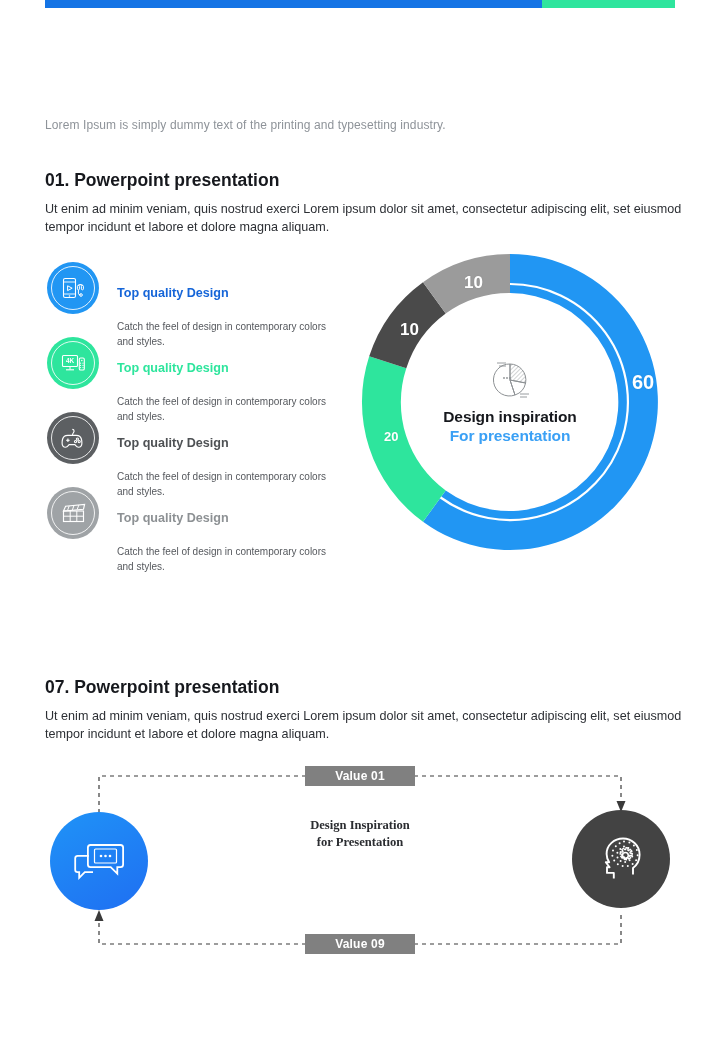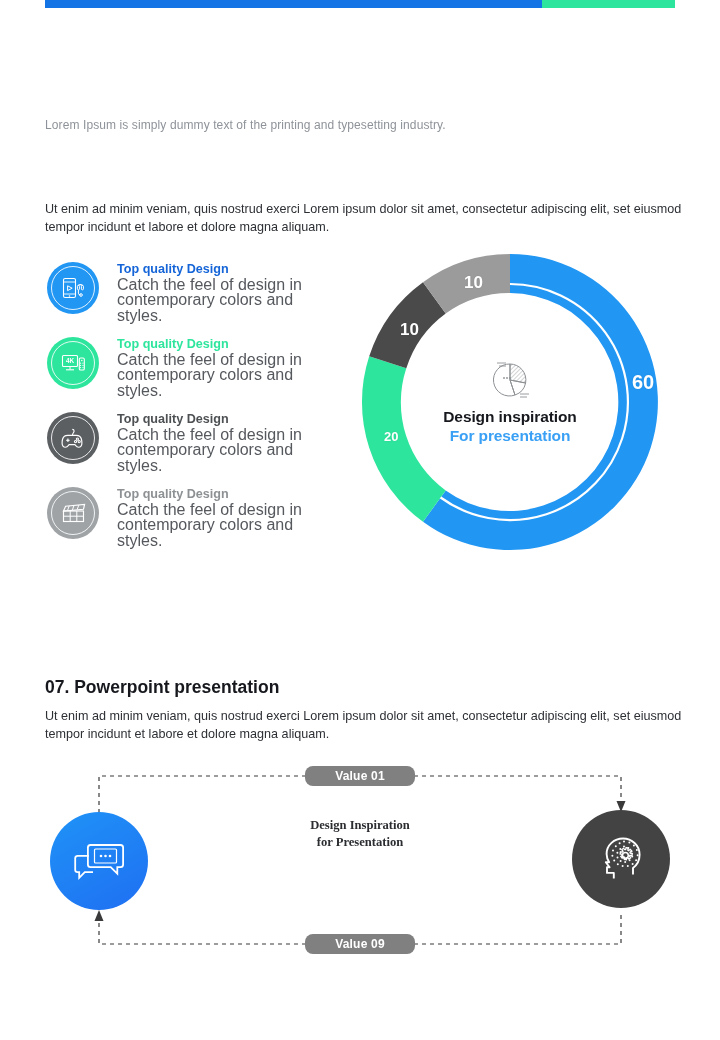--- a/index.html
+++ b/index.html
@@ -49,22 +49,22 @@
     position:absolute; left:0; top:0;
     width:52px; height:52px; border-radius:50%;
     display:flex; align-items:center; justify-content:center;
   }
   .feat .badge .ring {
     position:absolute; left:4px; top:4px; width:44px; height:44px;
     border-radius:50%; border:1.1px solid rgba(255,255,255,.85);
   }
   .feat .badge svg { position:relative; z-index:2; }
   .feat .txt { position:absolute; left:70px; top:-1px; width:220px; }
-  .feat .ft-title { font-size:12.6px; font-weight:700; line-height:16px; }
-  .feat .ft-desc  { font-size:16px; line-height:15.4px; color:#55585d; margin-top:0; }
+  .feat .ft-title { font-size:12.6px; font-weight:700; line-height:16px;margin-top:24px; }
+  .feat .ft-desc  { font-size:10px; line-height:15.4px; color:#55585d; margin-top:18px; }
 
   .b-blue   { background:#2196f3; }
   .b-green  { background:#2ee59d; }
   .b-dark   { background:#5c5f62; }
   .b-gray   { background:#9fa3a6; }
   .t-blue   { color:#1565d8; }
   .t-green  { color:#2ee59d; }
   .t-dark   { color:#4e5154; }
   .t-gray   { color:#8d9194; }
 
@@ -95,41 +95,42 @@
   .cyc-circle {
     position:absolute; width:98px; height:98px; border-radius:50%;
     display:flex; align-items:center; justify-content:center;
   }
   #cyc-left  { left:5px;   top:57px; background:linear-gradient(150deg,#1f93f7 0%,#1f6ff2 100%); }
   #cyc-right { left:527px; top:55px; background:#434343; }
 
   .vbox {
     position:absolute; width:110px; height:20px; background:#808080;
     display:flex; align-items:center; justify-content:center;
-    color:#fff; font-size:12px; font-weight:700; letter-spacing:0.2px;border-radius:8px;
+    color:#fff; font-size:12px; font-weight:700; letter-spacing:0.2px;
   }
   #vbox-1 { left:260px; top:11px; }
   #vbox-2 { left:260px; top:179px; }
 
   .cyc-text { position:absolute; left:160px; top:62px; width:310px; text-align:center; }
   .cyc-h1 { font-size:12.6px; font-weight:700; color:#2b2d31; line-height:17px; font-family:"Liberation Serif", serif; }
   .cyc-p  { font-size:11.2px; color:#55585d; line-height:15.5px; margin-top:9px; }
 </style>
 </head>
 <body>
 
 <div class="page">
 
   <div class="topbar">
     <div class="seg-blue"></div>
     <div class="seg-green"></div>
   </div>
 
   <div class="subtitle">Lorem Ipsum is simply  dummy text of the printing  and typesetting industry.</div>
 
+  <div class="sec-h" id="sec1-h">01. Powerpoint presentation</div>
   <div class="sec-p" id="sec1-p">Ut enim ad minim  veniam, quis nostrud exerci   Lorem  ipsum dolor sit amet, consectetur adipiscing elit,  set eiusmod tempor incidunt et labore  et dolore magna aliquam.</div>
 
   <div class="features">
 
     <div class="feat">
       <div class="badge b-blue">
         <div class="ring"></div>
         <svg width="26" height="26" viewBox="0 0 26 26">
           <rect x="3.5" y="3.5" width="12" height="19" rx="1.6" fill="none" stroke="#fff" stroke-width="1.1"></rect>
           <line x1="3.5" y1="7" x2="15.5" y2="7" stroke="#fff" stroke-width=".9"></line>

